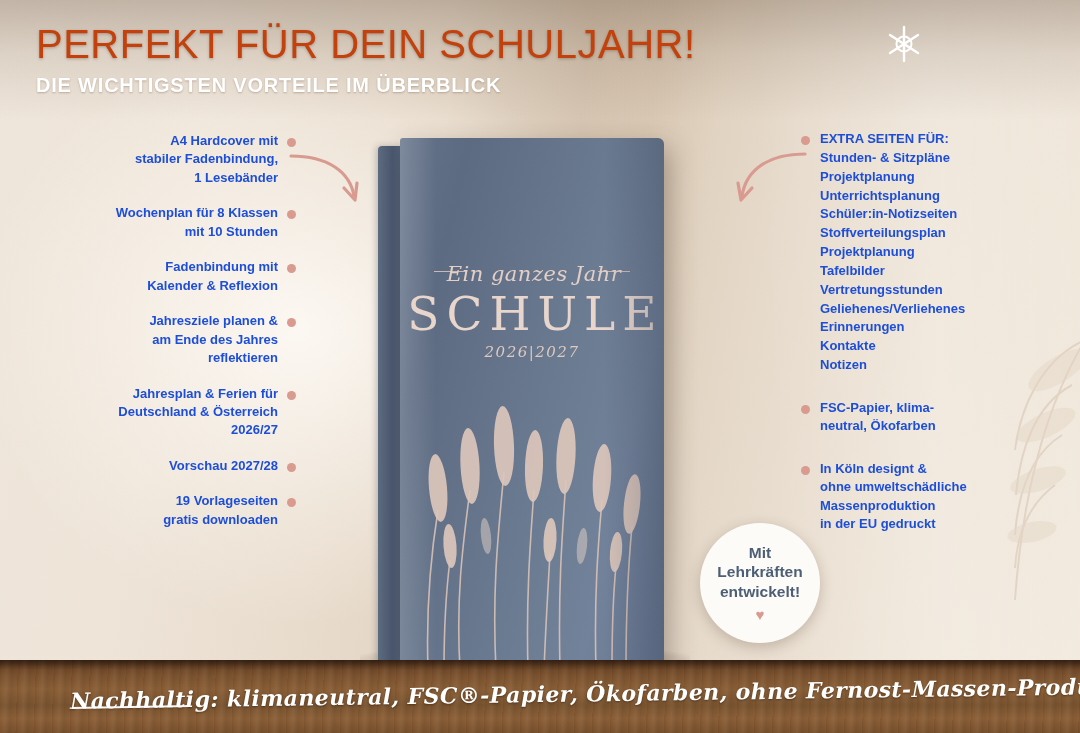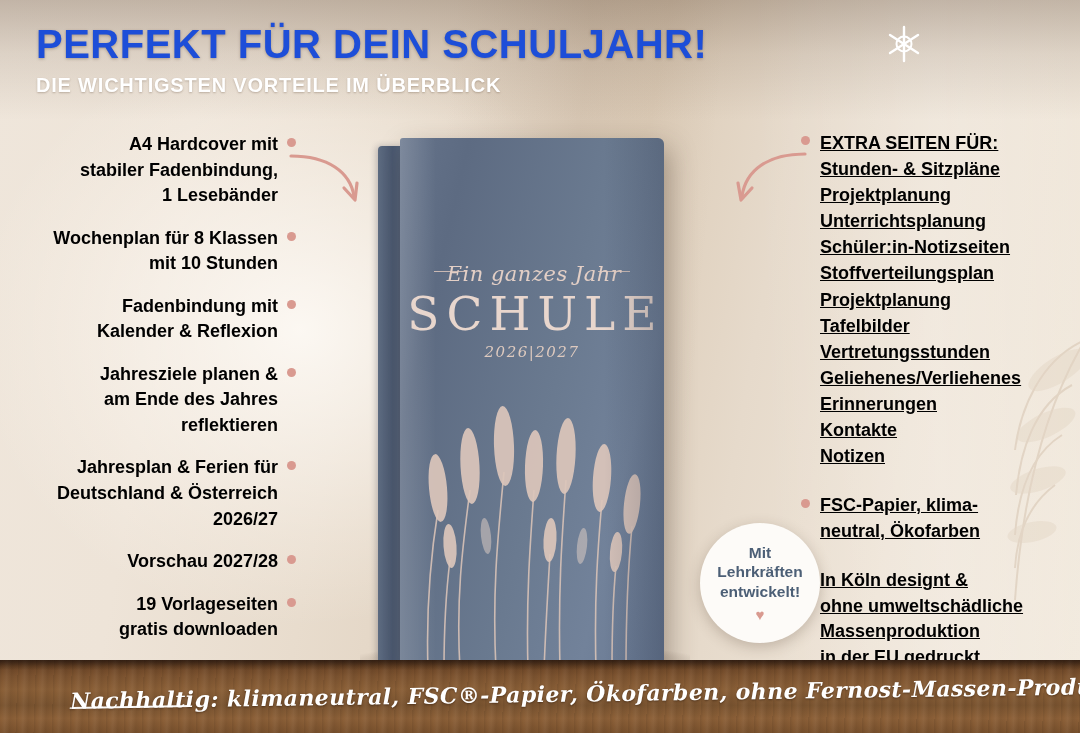--- a/index.html
+++ b/index.html
@@ -70,23 +70,23 @@
     position: absolute;
     left: 0; top: 0; width: 1080px; height: 10px;
     background: linear-gradient(180deg, rgba(30,16,8,0.55), rgba(30,16,8,0));
   }
   
   .headline {
     position: absolute;
     left: 36px;
     top: 22px;
     font-size: 40px;
-    font-weight: bold;
+    font-weight: normal;
     letter-spacing: 0.5px;
-    color: #1d4ed8;
+    color: #c2410c;
     text-shadow: 0 1px 3px rgba(80,55,35,0.35);
     white-space: nowrap;
   }
   .star-icon {
     position: absolute;
     left: 884px;
     top: 24px;
     width: 40px;
     height: 40px;
     color: #ffffff;
@@ -98,23 +98,23 @@
     font-size: 20px;
     font-weight: bold;
     letter-spacing: 0.8px;
     color: #ffffff;
     text-shadow: 0 1px 2px rgba(80,55,35,0.3);
     white-space: nowrap;
   }
   
   .col {
     position: absolute;
-    color: #000000;
+    color: #1d4ed8;
     font-weight: bold;
-    font-size: 18px;
+    font-size: 13px;
     line-height: 1.42;
   }
   .col-left {
     left: 20px;
     top: 132px;
     width: 258px;
     text-align: right;
   }
   .col-right {
     left: 820px;
@@ -130,21 +130,21 @@
   .dot {
     position: absolute;
     top: 6px;
     width: 9px;
     height: 9px;
     border-radius: 50%;
     background: #d99a90;
   }
   .col-left .dot { right: -18px; }
   .col-right .dot { left: -19px; }
-  .col-right .feat { margin-bottom: 20px; text-decoration: underline; }
+  .col-right .feat { margin-bottom: 20px; }
   .col-right .feat.head .line:first-child {
     color: #d28d81;
     letter-spacing: 0.3px;
   }
   .col-right .feat.head .line { line-height: 1.45; }
 
   
   .arrow-left {
     position: absolute;
     left: 288px;

